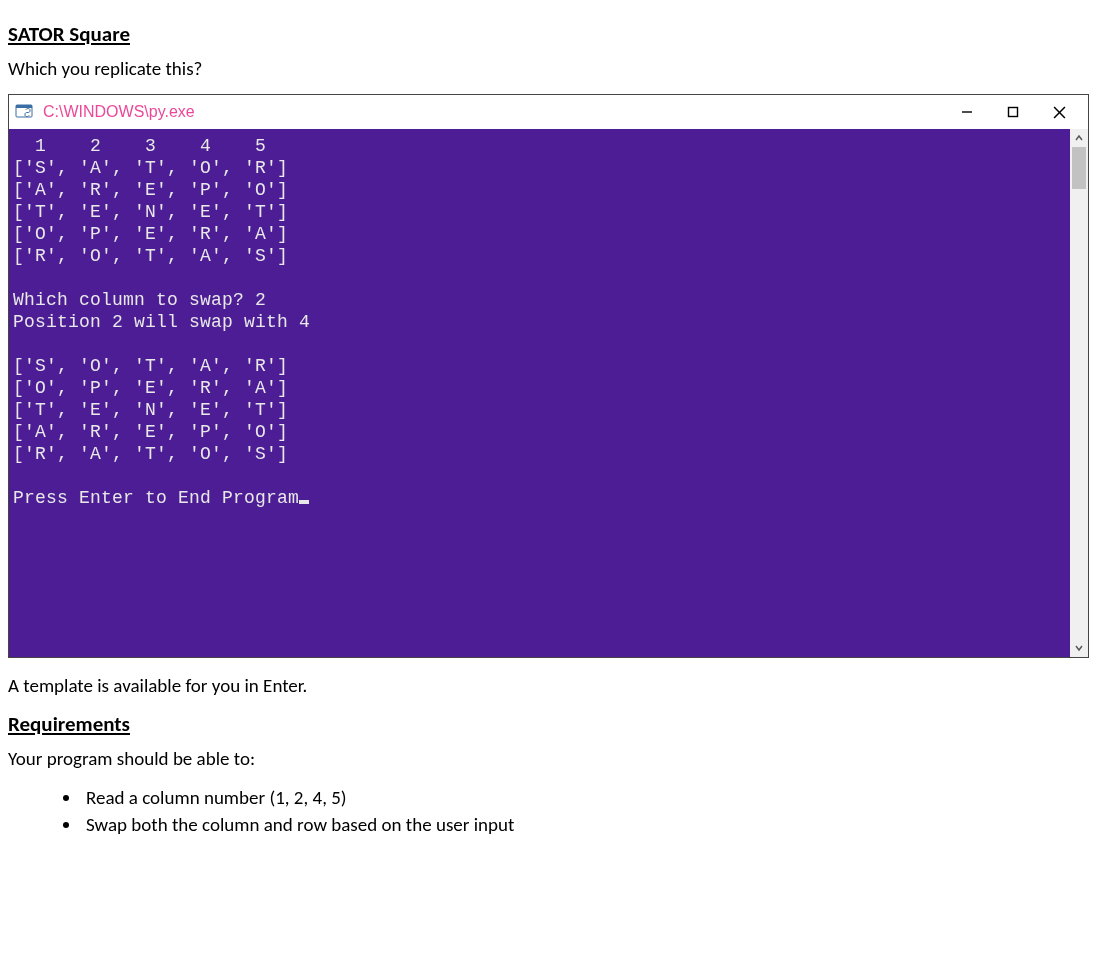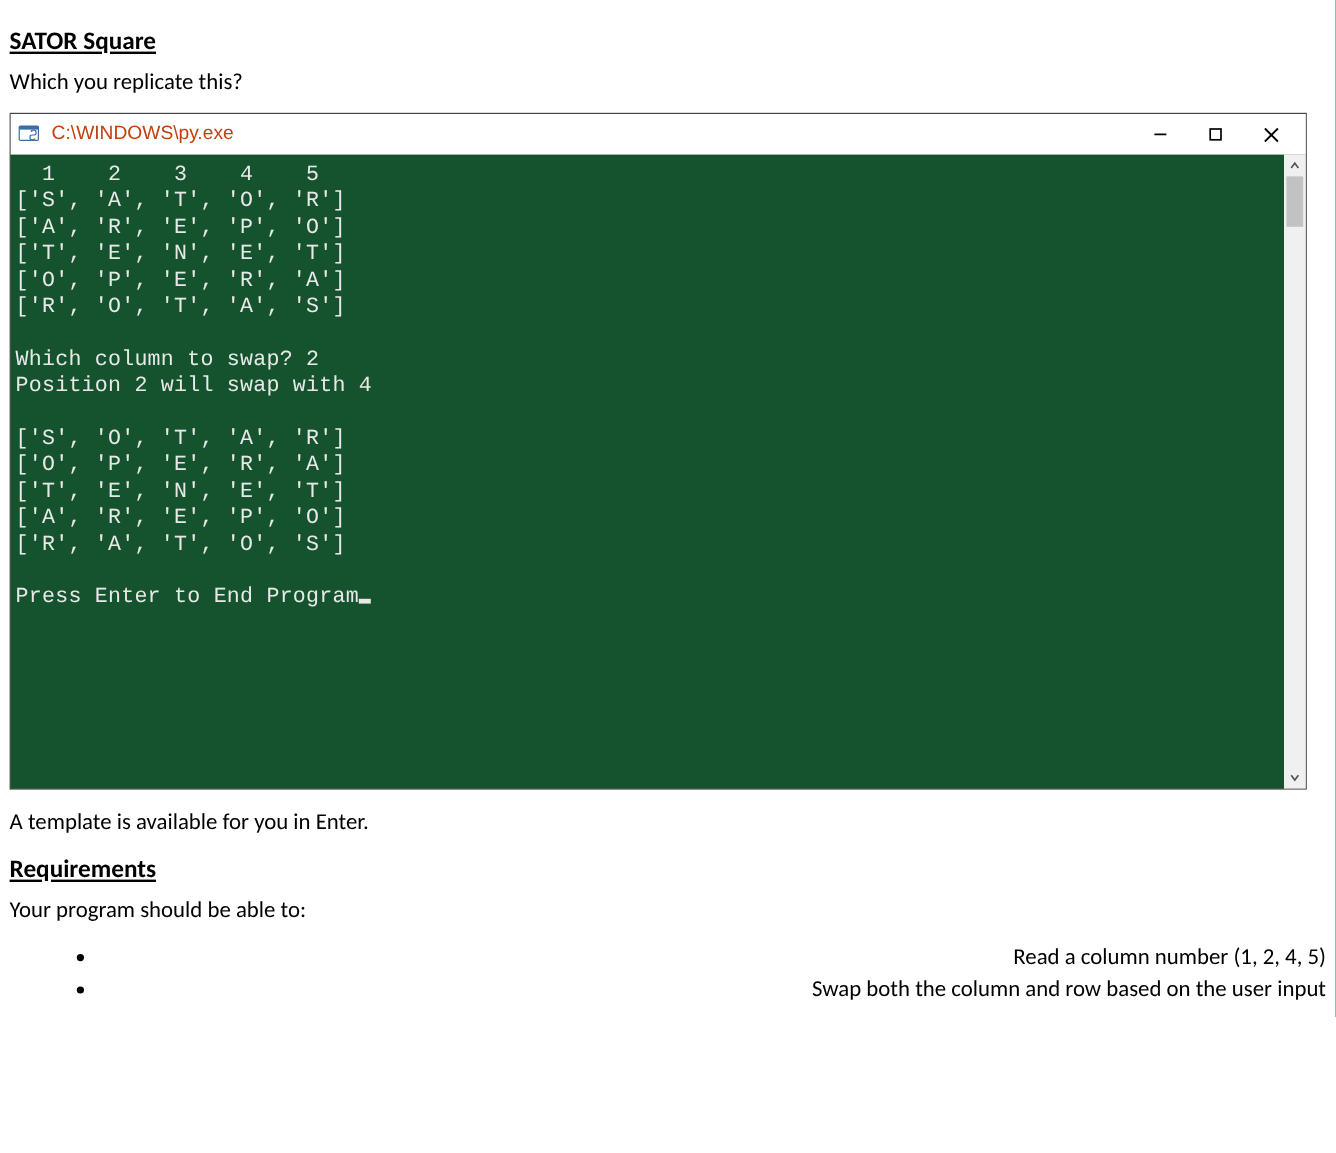--- a/index.html
+++ b/index.html
@@ -35,42 +35,42 @@
     padding: 0 6px 0 6px;
   }
   .title-icon {
     width: 20px;
     height: 20px;
     margin-right: 8px;
   }
   .title-text {
     font-family: "Segoe UI", Tahoma, sans-serif;
     font-size: 16px;
-    color: #c2410c;
+    color: #ec4899;
     flex: 0 0 auto;
   }
   .title-spacer { flex: 1 1 auto; }
   .win-btn {
     width: 46px;
     height: 30px;
     display: flex;
     align-items: center;
     justify-content: center;
     font-family: "Segoe UI", sans-serif;
     color: #000;
     background: #fff;
   }
   .win-btn svg { display:block; }
   .console-body-wrap {
     display: flex;
     background: #000;
   }
   .console-body {
     flex: 1 1 auto;
-    background: #14532d;
+    background: #4c1d95;
     color: #e8e8e8;
     font-family: Consolas, "Courier New", monospace;
     font-size: 18px;
     line-height: 22px;
     padding: 6px 0 6px 4px;
     white-space: pre;
     min-height: 528px;
     box-sizing: border-box;
     letter-spacing: 0.2px;
   }
@@ -110,21 +110,20 @@
     height:42px;
     background:#c2c2c2;
   }
   ul.req {
     margin: 6px 0 0 0;
     padding-left: 74px;
   }
   ul.req li {
     margin: 4px 0;
     padding-left: 4px;
-    text-align: right;
   }
 </style>
 </head>
 <body>
 
 <div class="heading">SATOR Square</div>
 
 <div class="para">Which you replicate this?</div>
 
 <div class="console-window">

